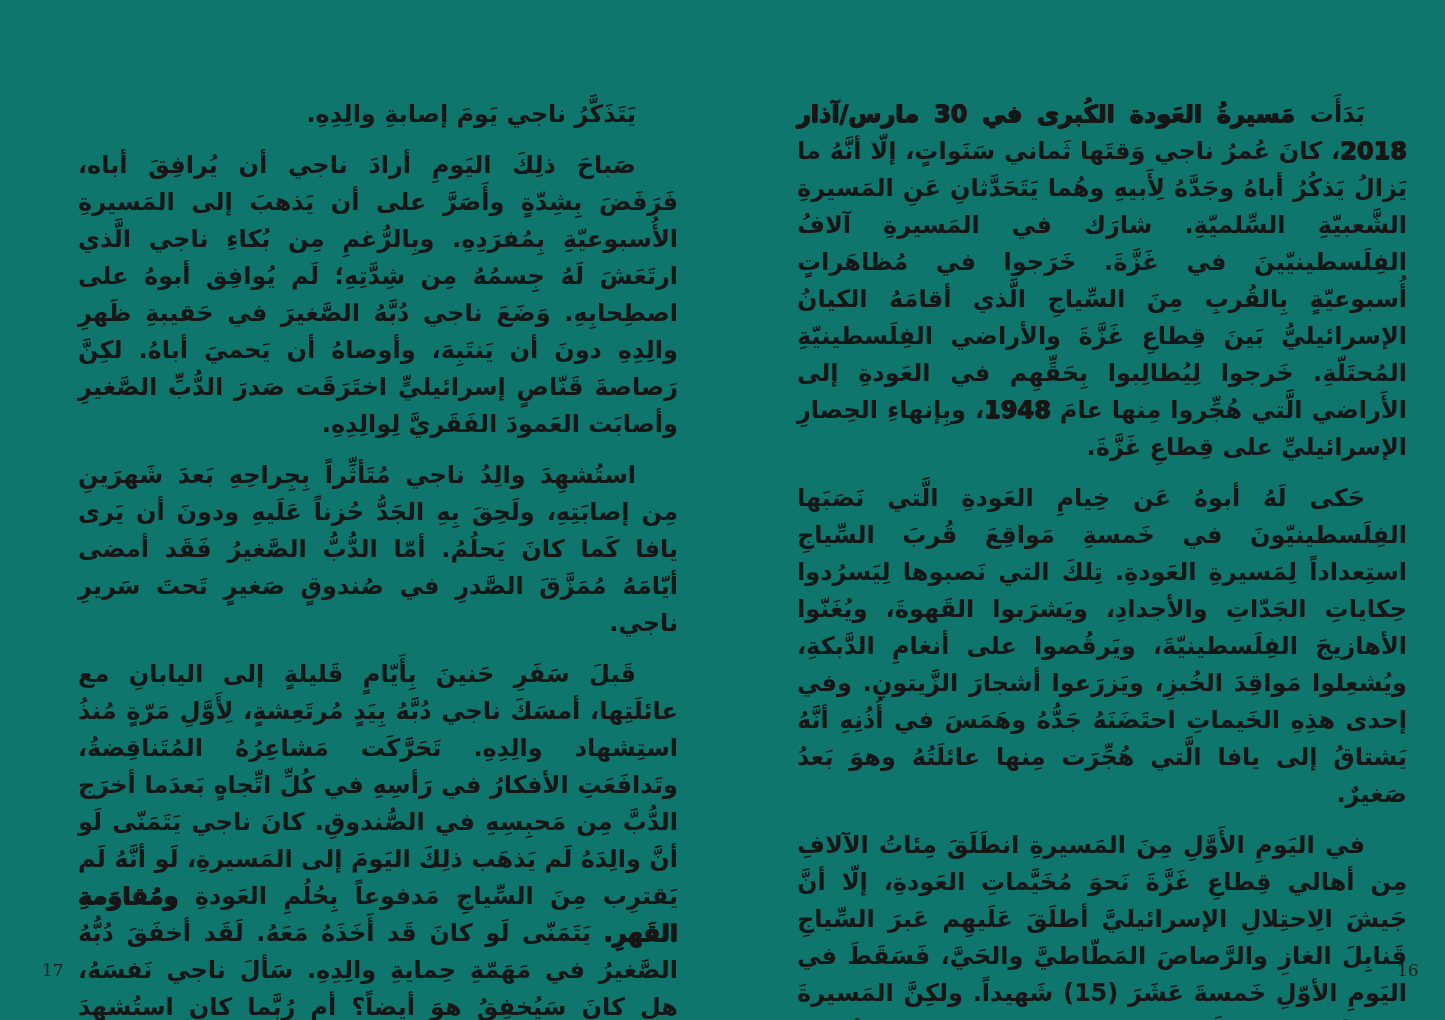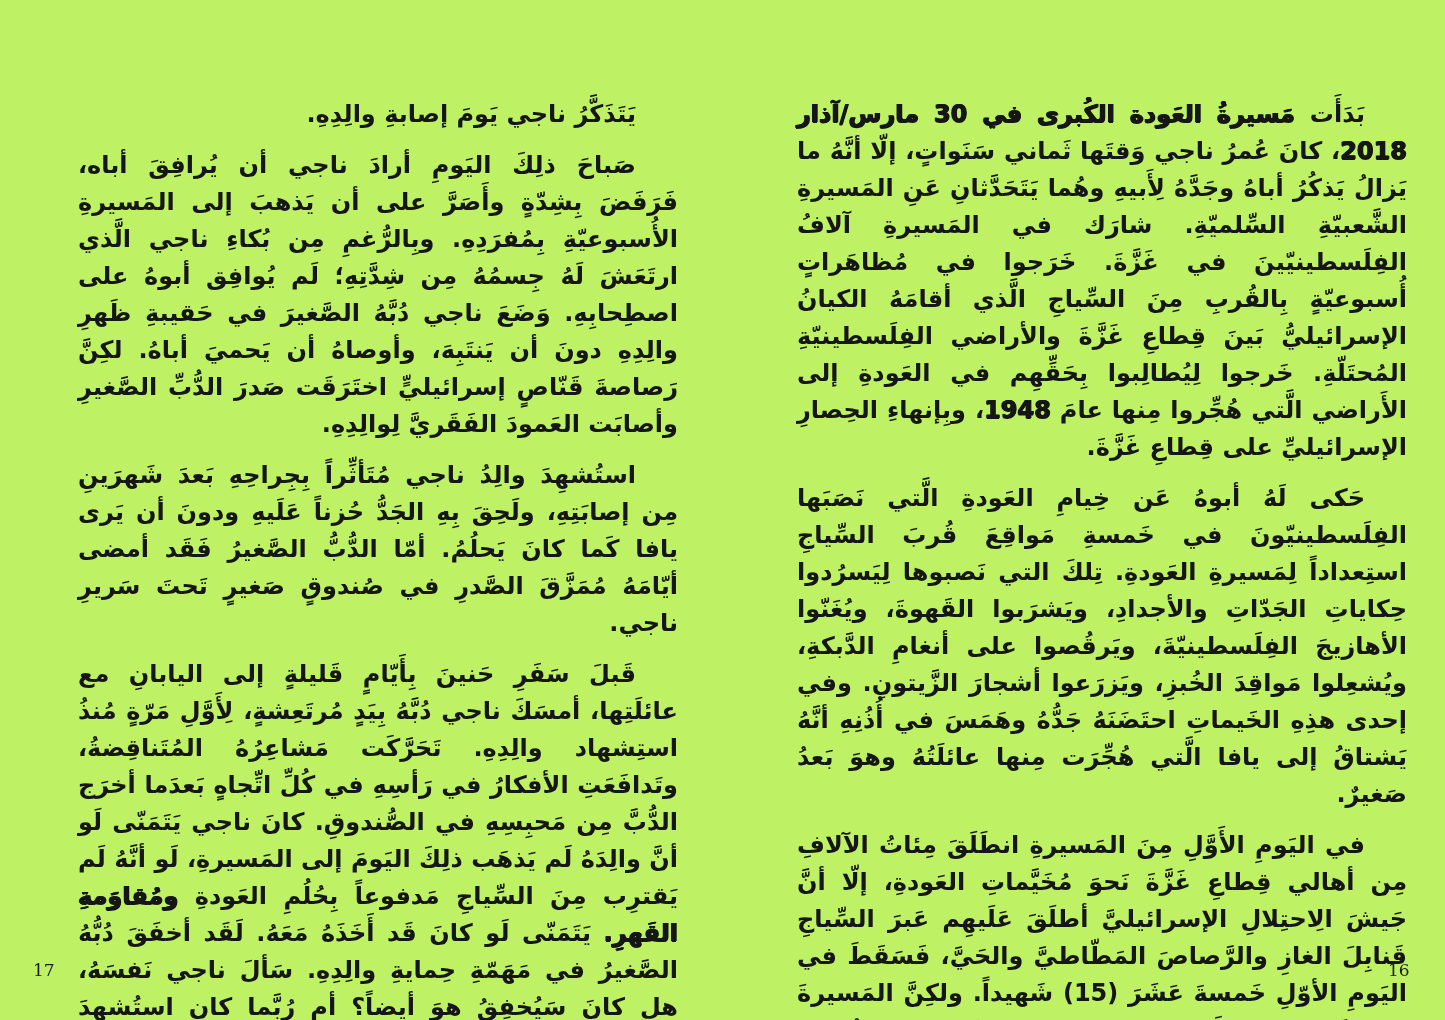--- a/index.html
+++ b/index.html
@@ -4,21 +4,21 @@
 <style>
   html, body {
     margin: 0;
     padding: 0;
     background: #ffffff;
   }
   .spread {
     position: relative;
     width: 1445px;
     height: 1020px;
-    background: #bef264;
+    background: #0f766e;
     color: #161616;
     font-family: "DejaVu Sans", sans-serif;
     overflow: hidden;
   }
   .page-text {
     position: absolute;
     top: 96px;
     direction: rtl;
     unicode-bidi: embed;
     text-align: justify;
@@ -38,20 +38,21 @@
   
   .b {
     text-shadow: 0.7px 0 currentColor, -0.7px 0 currentColor, 0 0.5px currentColor;
   }
   .pageno {
     position: absolute;
     font-family: "DejaVu Serif", serif;
     font-size: 17px;
     font-weight: 400;
     color: #1c1c1c;
+    margin-left: 9px;
   }
   .pageno.pos-left  { left: 33px;   top: 960px; }
   .pageno.pos-right { left: 1388px; top: 960px; }
 </style>
 </head>
 <body>
 
 <div class="spread">
 
   <div class="page-text side-left">

